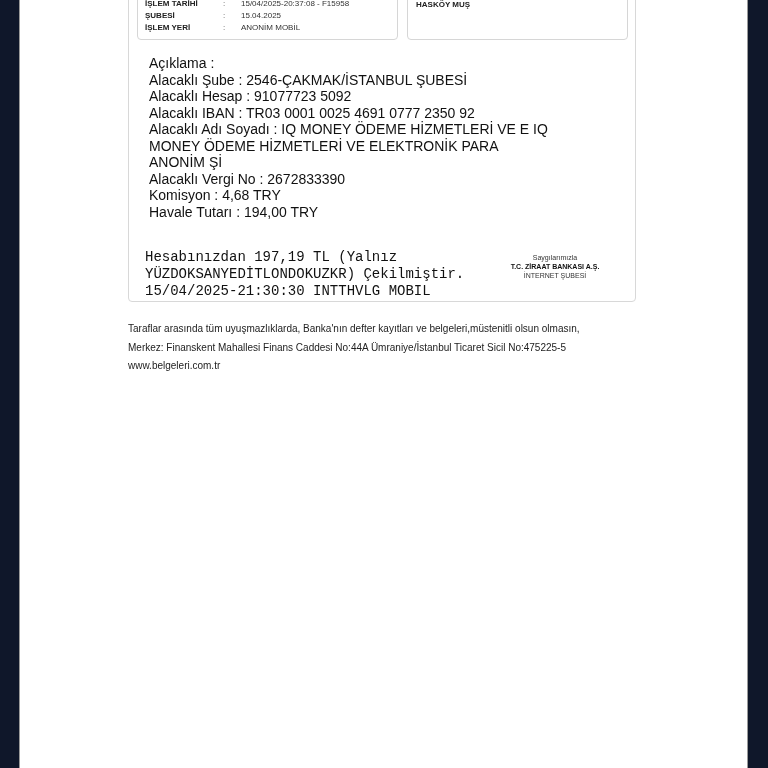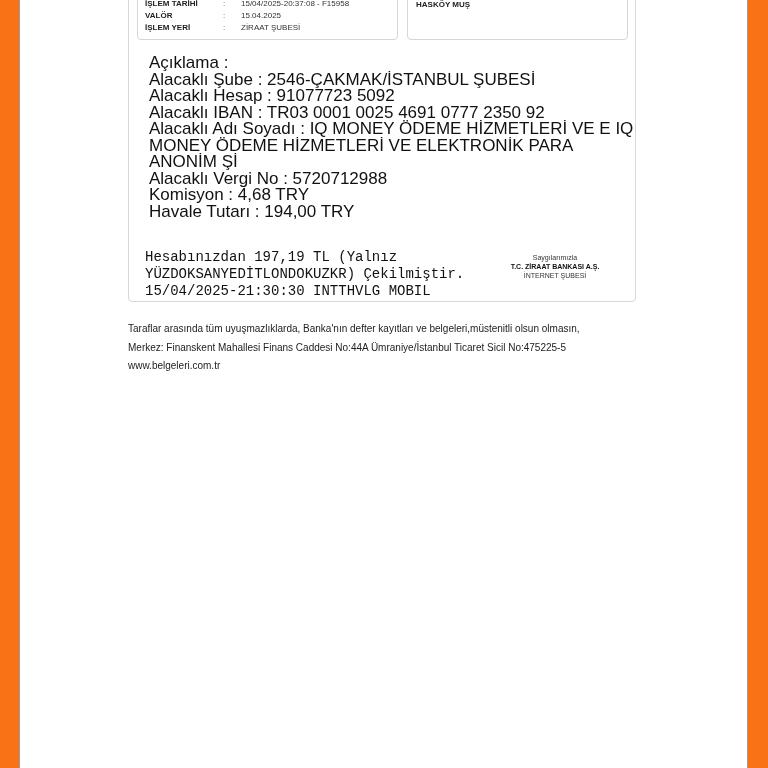--- a/index.html
+++ b/index.html
@@ -7,21 +7,21 @@
       padding: 0;
       width: 768px;
       height: 768px;
       overflow: hidden;
       background: #4e4e4e;
     }
     .viewer {
       position: relative;
       width: 768px;
       height: 768px;
-      background: #f97316;
+      background: #0f172a;
     }
     .page {
       position: absolute;
       left: 19px;
       top: 0;
       width: 729px;
       height: 768px;
       background: #ffffff;
       border-left: 1px solid #9a9a9a;
       border-right: 1px solid #9a9a9a;
@@ -84,21 +84,21 @@
       font-weight: bold;
       line-height: 10px;
       white-space: nowrap;
     }
     .desc {
       position: absolute;
       left: 20px;     
       top: 64px;
       width: 470px;
       font-family: "Liberation Sans", sans-serif;
-      font-size: 17px;
+      font-size: 14px;
       line-height: 16.5px;
       color: #111;
     }
     .desc div { white-space: nowrap; }
     .withdraw {
       position: absolute;
       left: 16px;     
       top: 258px;
       font-family: Liberation Mono, monospace;
       font-size: 14px;
@@ -137,41 +137,41 @@
   <div class="page">
 
     <div class="receipt">
 
       <div class="info-box info-left">
 
         <div class="info-row" style="top:13px">
           <span class="k">İŞLEM TARİHİ</span><span class="sep">:</span><span class="v">15/04/2025-20:37:08 - F15958</span>
         </div>
         <div class="info-row" style="top:25px">
-          <span class="k">VALÖR</span><span class="sep">:</span><span class="v">15.04.2025</span>
+          <span class="k">ŞUBESİ</span><span class="sep">:</span><span class="v">15.04.2025</span>
         </div>
         <div class="info-row" style="top:37px">
-          <span class="k">İŞLEM YERİ</span><span class="sep">:</span><span class="v">ZİRAAT ŞUBESİ</span>
+          <span class="k">İŞLEM YERİ</span><span class="sep">:</span><span class="v">ANONİM MOBİL</span>
         </div>
       </div>
 
       <div class="info-box info-right">
 
         <div class="right-line" style="top:14px">HASKÖY MUŞ</div>
       </div>
 
       <div class="desc">
         <div>Açıklama :</div>
         <div>Alacaklı Şube : 2546-ÇAKMAK/İSTANBUL ŞUBESİ</div>
         <div>Alacaklı Hesap : 91077723 5092</div>
         <div>Alacaklı IBAN : TR03 0001 0025 4691 0777 2350 92</div>
         <div>Alacaklı Adı Soyadı : IQ MONEY ÖDEME HİZMETLERİ VE E IQ</div>
         <div>MONEY ÖDEME HİZMETLERİ VE ELEKTRONİK PARA</div>
         <div>ANONİM Şİ</div>
-        <div>Alacaklı Vergi No : 5720712988</div>
+        <div>Alacaklı Vergi No : 2672833390</div>
         <div>Komisyon : 4,68 TRY</div>
         <div>Havale Tutarı : 194,00 TRY</div>
       </div>
 
       <div class="withdraw">
         <div>Hesabınızdan 197,19 TL (Yalnız</div>
         <div>YÜZDOKSANYEDİTLONDOKUZKR) Çekilmiştir.</div>
         <div>15/04/2025-21:30:30 INTTHVLG MOBIL</div>
       </div>
 

